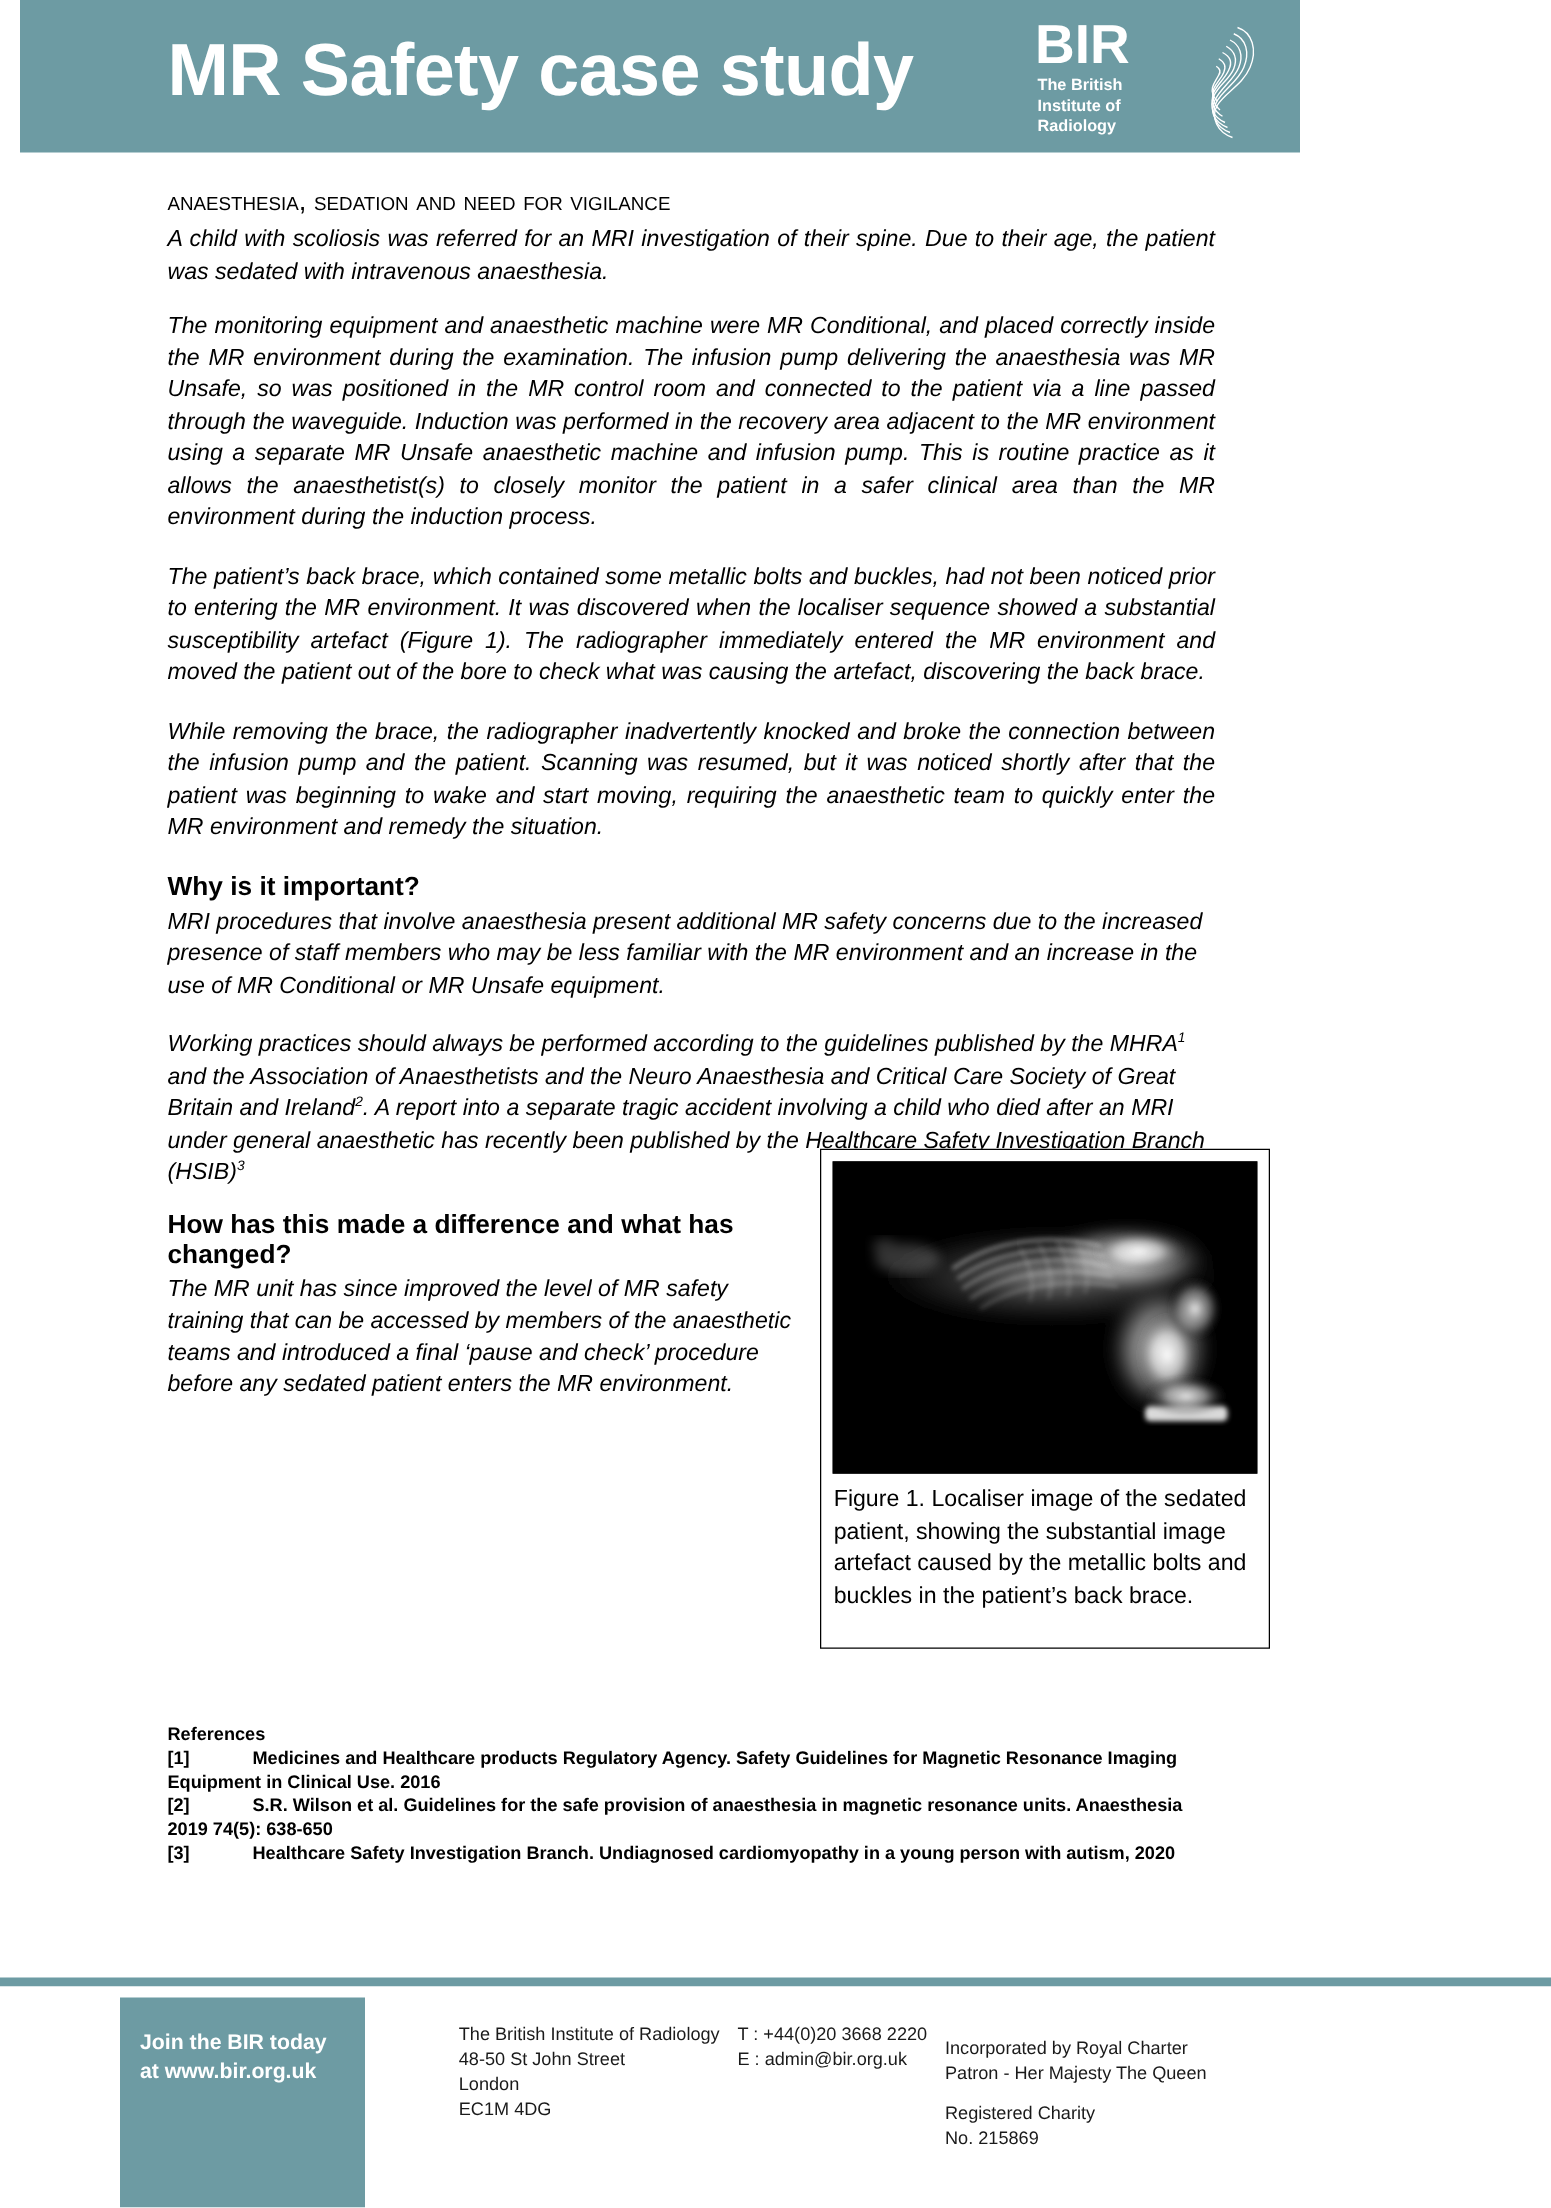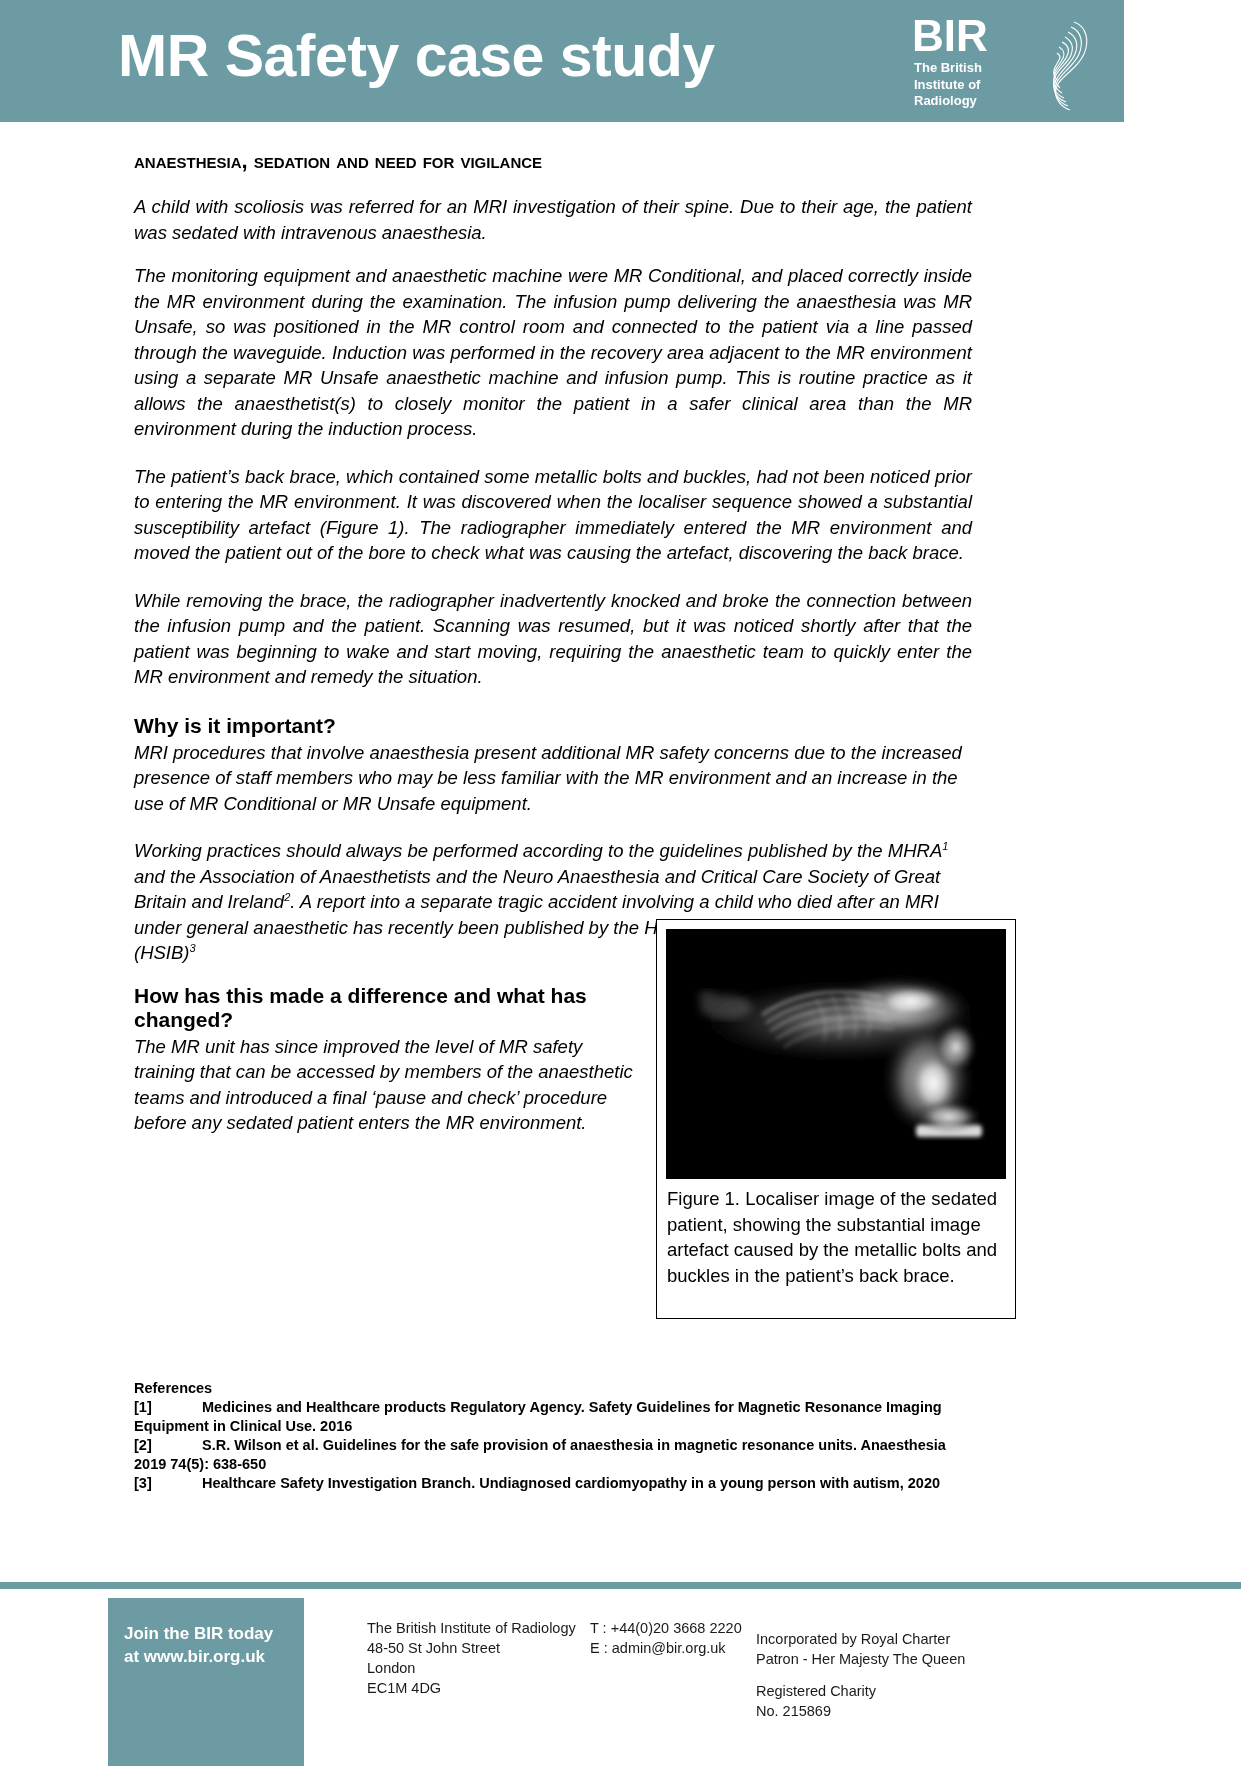--- a/index.html
+++ b/index.html
@@ -12,23 +12,23 @@
     height: 1766px;
     position: relative;
     font-family: "Liberation Sans", sans-serif;
     color: #000000;
     overflow: hidden;
   }
 
   
   .header {
     position: absolute;
-    left: 0;
+    left: 16px;
     top: 0;
-    width: 1124px;
+    width: 1024px;
     height: 122px;
     background: #6d9ba3;
     box-sizing: border-box;
   }
   .header-title {
     position: absolute;
     left: 118px;
     top: 22px;
     font-size: 59px;
     font-weight: bold;
@@ -70,22 +70,22 @@
 
   
   .content {
     position: absolute;
     left: 134px;
     top: 148px;
     width: 838px;
   }
   .section-title {
     font-size: 22px;
-    font-weight: bold;
-    margin: 0 0 20px 0;
+    font-weight: normal;
+    margin: 0 0 4px 0;
     letter-spacing: 0px;
     font-variant: small-caps;
     text-transform: lowercase;
   }
   .section-title::first-letter { font-size: 22px; }
   p.body {
     font-size: 18.5px;
     line-height: 25.5px;
     margin: 0 0 18px 0;
     text-align: justify;
@@ -153,21 +153,21 @@
   .footer-rule {
     position: absolute;
     left: 0;
     top: 1582px;
     width: 1241px;
     height: 7px;
     background: #6d9ba3;
   }
   .footer-block {
     position: absolute;
-    left: 108px;
+    left: 96px;
     top: 1598px;
     width: 196px;
     height: 168px;
     background: #6d9ba3;
   }
   .footer-block-text {
     position: absolute;
     left: 16px;
     top: 24px;
     width: 170px;

